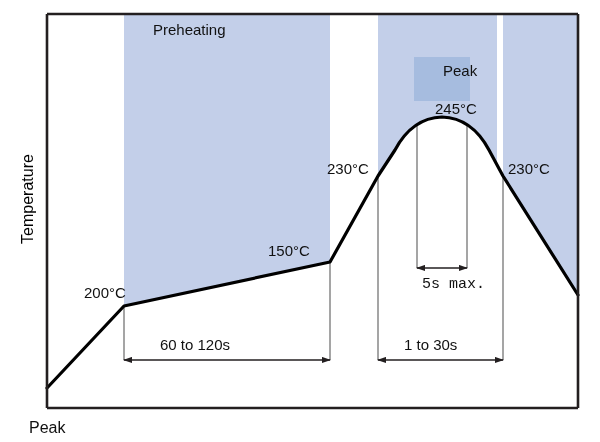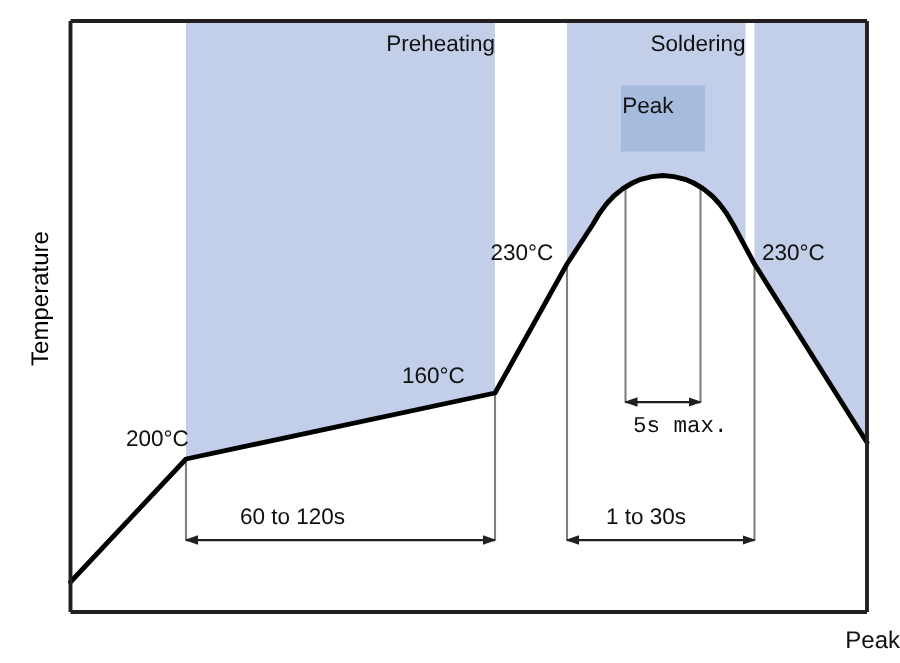--- a/index.html
+++ b/index.html
@@ -4,21 +4,21 @@
 <style>
   html,body{margin:0;padding:0;background:#ffffff;}
   body{
     width:600px;height:442px;overflow:hidden;
     font-family:"Liberation Sans","DejaVu Sans",sans-serif;
     color:#000000;
   }
   #chart-root{position:relative;width:600px;height:442px;}
   #chart-svg{position:absolute;left:0;top:0;}
   .lbl{position:absolute;font-size:15px;line-height:1.12;color:#111;white-space:nowrap;}
-  .lbl-center{text-align:right;}
+  .lbl-center{text-align:left;margin-left:29px;}
   #band-label-preheating{left:124px;top:22px;width:206px;}
   #band-label-soldering{left:378px;top:22px;width:119px;}
   #band-label-cooling{left:503px;top:22px;width:75px;white-space:normal;}
   #peak-label{left:414px;top:63px;width:35px;}
   #temp-peak{left:406px;top:101px;width:72px;}
   #temp-150{left:84px;top:285px;}
   #temp-180{left:268px;top:243px;}
   #temp-230-left{left:327px;top:161px;}
   #temp-230-right{left:508px;top:161px;}
   #dur-preheat{left:160px;top:337px;}
@@ -87,29 +87,29 @@
     <g stroke="#231f20" fill="none">
       <line x1="47" y1="14" x2="578" y2="14" stroke-width="2.6"></line>
       <line x1="47" y1="14" x2="47" y2="408" stroke-width="2.6"></line>
       <line x1="578" y1="14" x2="578" y2="408" stroke-width="2.6"></line>
       <line x1="47" y1="408" x2="578" y2="408" stroke-width="2.6"></line>
     </g>
   </svg>
 
   <div class="lbl lbl-center" id="band-label-preheating">Preheating</div>
 
-  <div class="lbl lbl-center" id="band-label-soldering">Soldering</div>
 
 
   <div class="lbl lbl-center" id="peak-label">Peak</div>
 
+  <div class="lbl lbl-center" id="temp-peak">245°C</div>
 
   <div class="lbl" id="temp-150">200°C</div>
 
-  <div class="lbl" id="temp-180">160°C</div>
+  <div class="lbl" id="temp-180">150°C</div>
 
   <div class="lbl" id="temp-230-left">230°C</div>
 
   <div class="lbl" id="temp-230-right">230°C</div>
 
   <div class="lbl" id="dur-preheat">60 to 120s</div>
 
   <div class="lbl" id="dur-solder">1 to 30s</div>
 
   <div class="lbl" id="dur-peak">5s max.</div>

